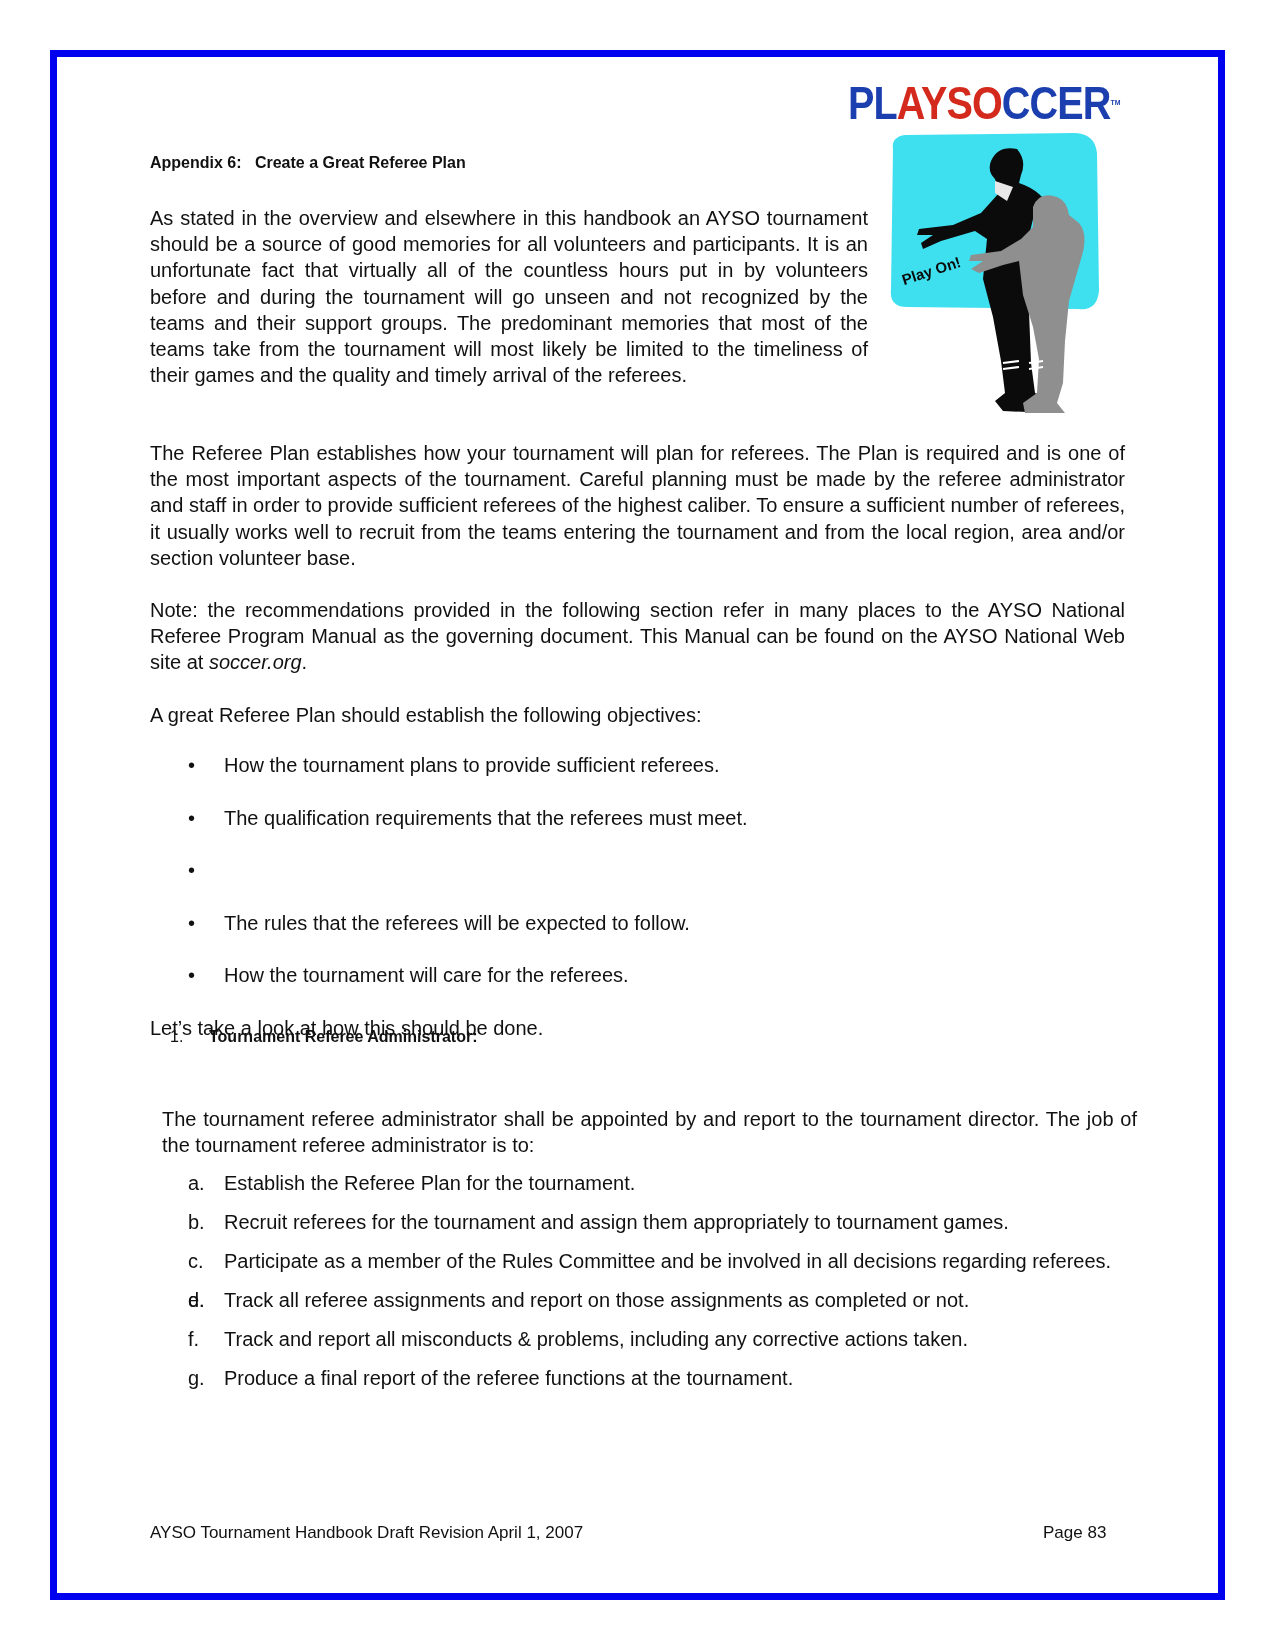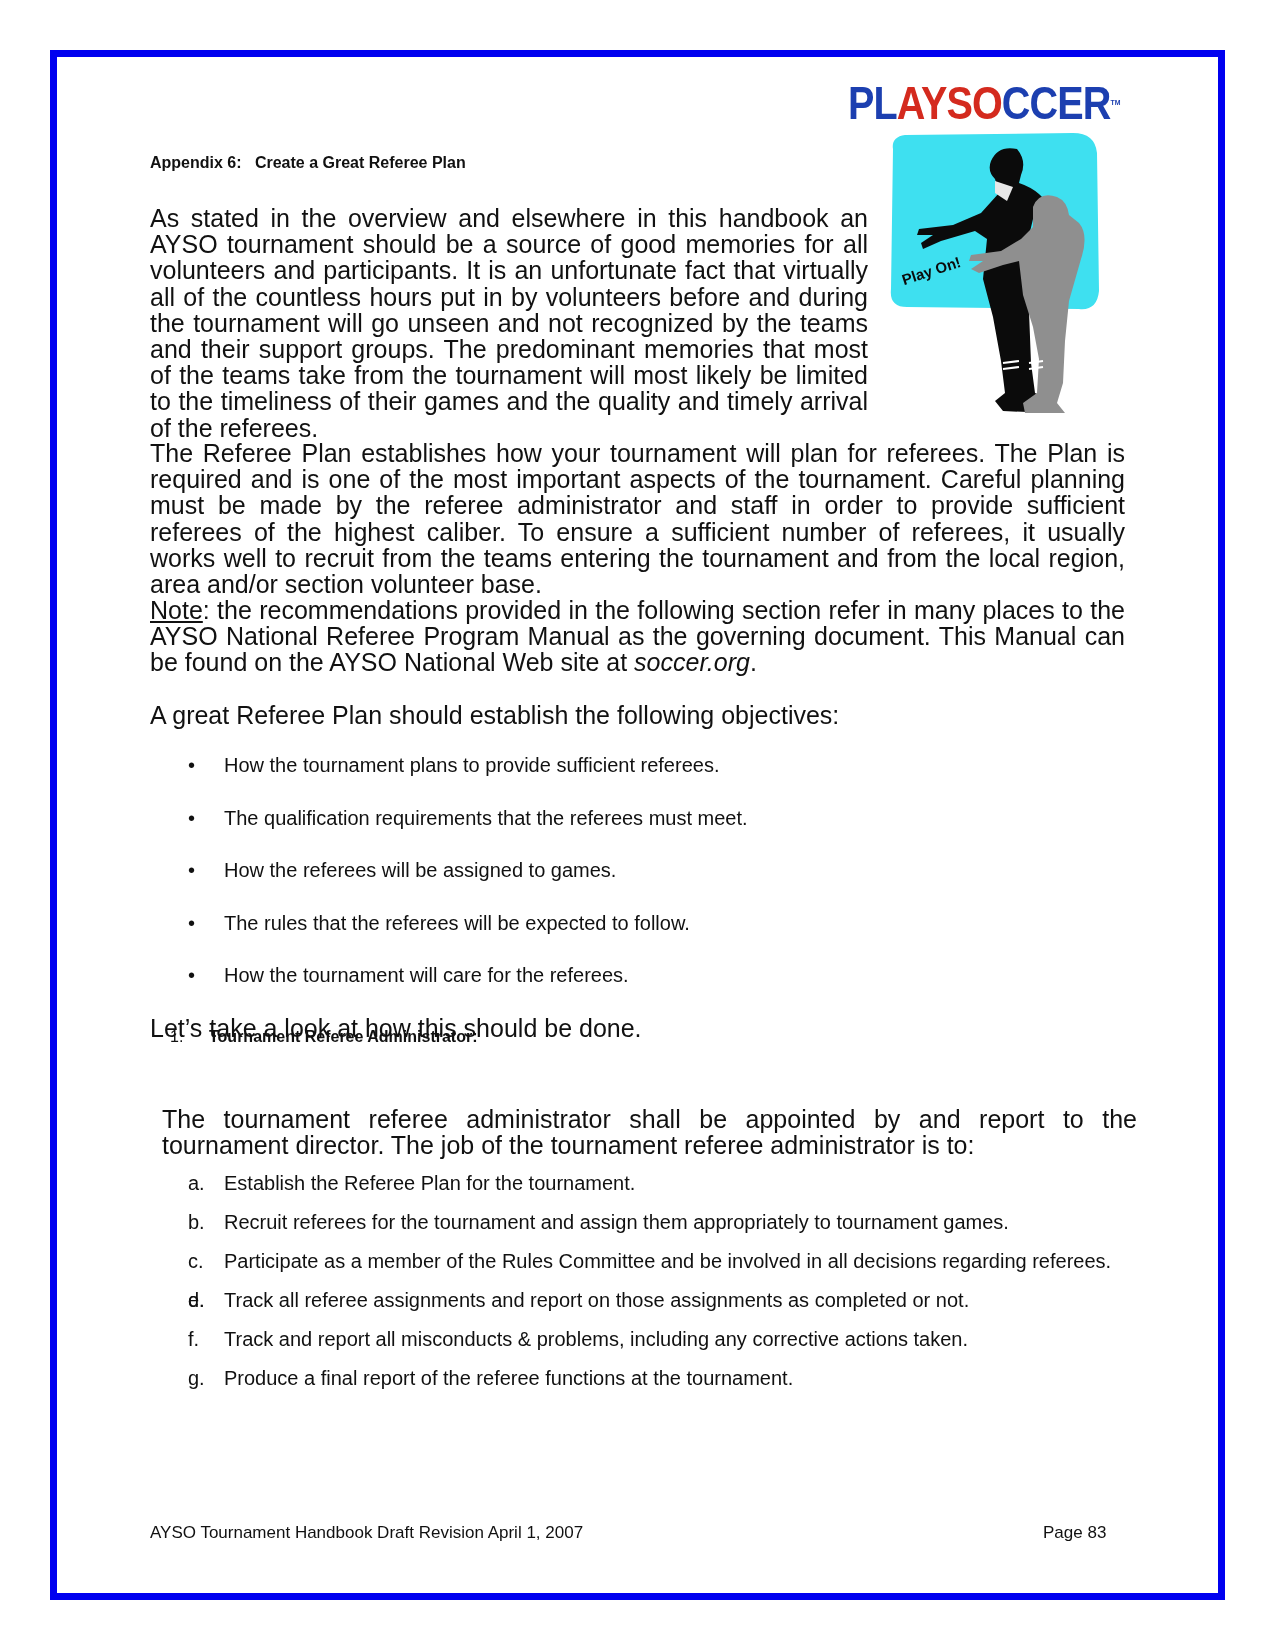--- a/index.html
+++ b/index.html
@@ -8,41 +8,41 @@
   .frame { position:absolute; left:50px; top:50px; width:1161px; height:1536px;
            border:7px solid #0000f0; }
   .abs { position:absolute; }
   .logo { left:848px; top:80px; font-family:"Liberation Sans", sans-serif; font-weight:bold;
           font-size:46px; letter-spacing:-1px; transform:scaleX(0.86); transform-origin:left top;
           line-height:46px; white-space:nowrap; }
   .logo .blue { color:#1c3fb0; }
   .logo .red { color:#d42a1e; }
   .logo .tm { font-size:8px; color:#1c3fb0; vertical-align:bottom; letter-spacing:0; }
   .title { left:150px; top:154px; font-weight:bold; font-size:16px; white-space:pre; }
-  .para { font-size:25px; line-height:26.2px; text-align:justify; }
+  .para { font-size:20px; line-height:26.2px; text-align:justify; }
   .p1 { left:150px; top:205px; width:718px; }
   .p2 { left:150px; top:440px; width:975px; }
   .p3 { left:150px; top:597px; width:975px; }
   .p4 { left:150px; top:702px; width:975px; }
   .bullets { left:150px; top:752px; width:975px; margin:0; padding:0; list-style:none; }
   .bullets li { position:relative; height:52.5px; font-size:20px; line-height:26px; padding-left:74px; }
   .bullets .dot { position:absolute; left:38px; top:0; }
   .p5 { left:150px; top:1015px; width:975px; }
   .sec { left:150px; top:1024px; font-size:16px; line-height:26px;margin-left:20px; }
   .sec .num { display:inline-block; width:39px; }
   .sec .head { font-weight:bold; }
   .p6 { left:150px; top:1094px; width:975px; }
   .alpha { left:150px; top:1170px; width:975px; margin:0; padding:0; list-style:none; }
   .alpha li { position:relative; font-size:20px; line-height:26px; padding-left:74px;
               text-align:justify; margin-bottom:13px; }
   .alpha .lt { position:absolute; left:38px; top:0; }
   .footer { top:1523px; font-size:17px; }
   .footer-left { left:150px; }
   .footer-right { left:1043px;text-align:right; }
-  .underline { text-decoration:underline; }
+  .underline { }
   .ital { font-style:italic; }
   .art { left:883px; top:131px; width:230px; height:300px; }
 </style>
 </head>
 <body>
 
 <div class="frame"></div>
 
 <div class="abs logo">
   <span class="blue">PL</span><span class="red">AYSO</span><span class="blue">CCER</span><span class="tm">TM</span>
@@ -68,21 +68,21 @@
 
 <p class="abs para p2" style="margin:0">The Referee Plan establishes how your tournament will plan for referees. The Plan is required and is one of the most important aspects of the tournament. Careful planning must be made by the referee administrator and staff in order to provide sufficient referees of the highest caliber. To ensure a sufficient number of referees, it usually works well to recruit from the teams entering the tournament and from the local region, area and/or section volunteer base.</p>
 
 <p class="abs para p3" style="margin:0"><span class="underline">Note</span><span>: the recommendations provided in the following section refer in many places to the AYSO National Referee Program Manual as the governing document. This Manual can be found on the AYSO National Web site at </span><span class="ital">soccer.org</span><span>.</span></p>
 
 <p class="abs para p4" style="margin:0">A great Referee Plan should establish the following objectives:</p>
 
 <ul class="abs bullets">
   <li><span class="dot">•</span><span>How the tournament plans to provide sufficient referees.</span></li>
   <li><span class="dot">•</span><span>The qualification requirements that the referees must meet.</span></li>
-  <li><span class="dot">•</span><span>How the referees will be assigned to games.</span></li>
+  <li><span class="dot">•</span></li>
   <li><span class="dot">•</span><span>The rules that the referees will be expected to follow.</span></li>
   <li><span class="dot">•</span><span>How the tournament will care for the referees.</span></li>
 </ul>
 
 <p class="abs para p5" style="margin:0">Let’s take a look at how this should be done.</p>
 
 <div class="abs sec"><span class="num">1.</span><span class="head">Tournament Referee Administrator:</span></div>
 
 <p class="abs para p6" style="margin:12px">The tournament referee administrator shall be appointed by and report to the tournament director. The job of the tournament referee administrator is to:</p>
 

